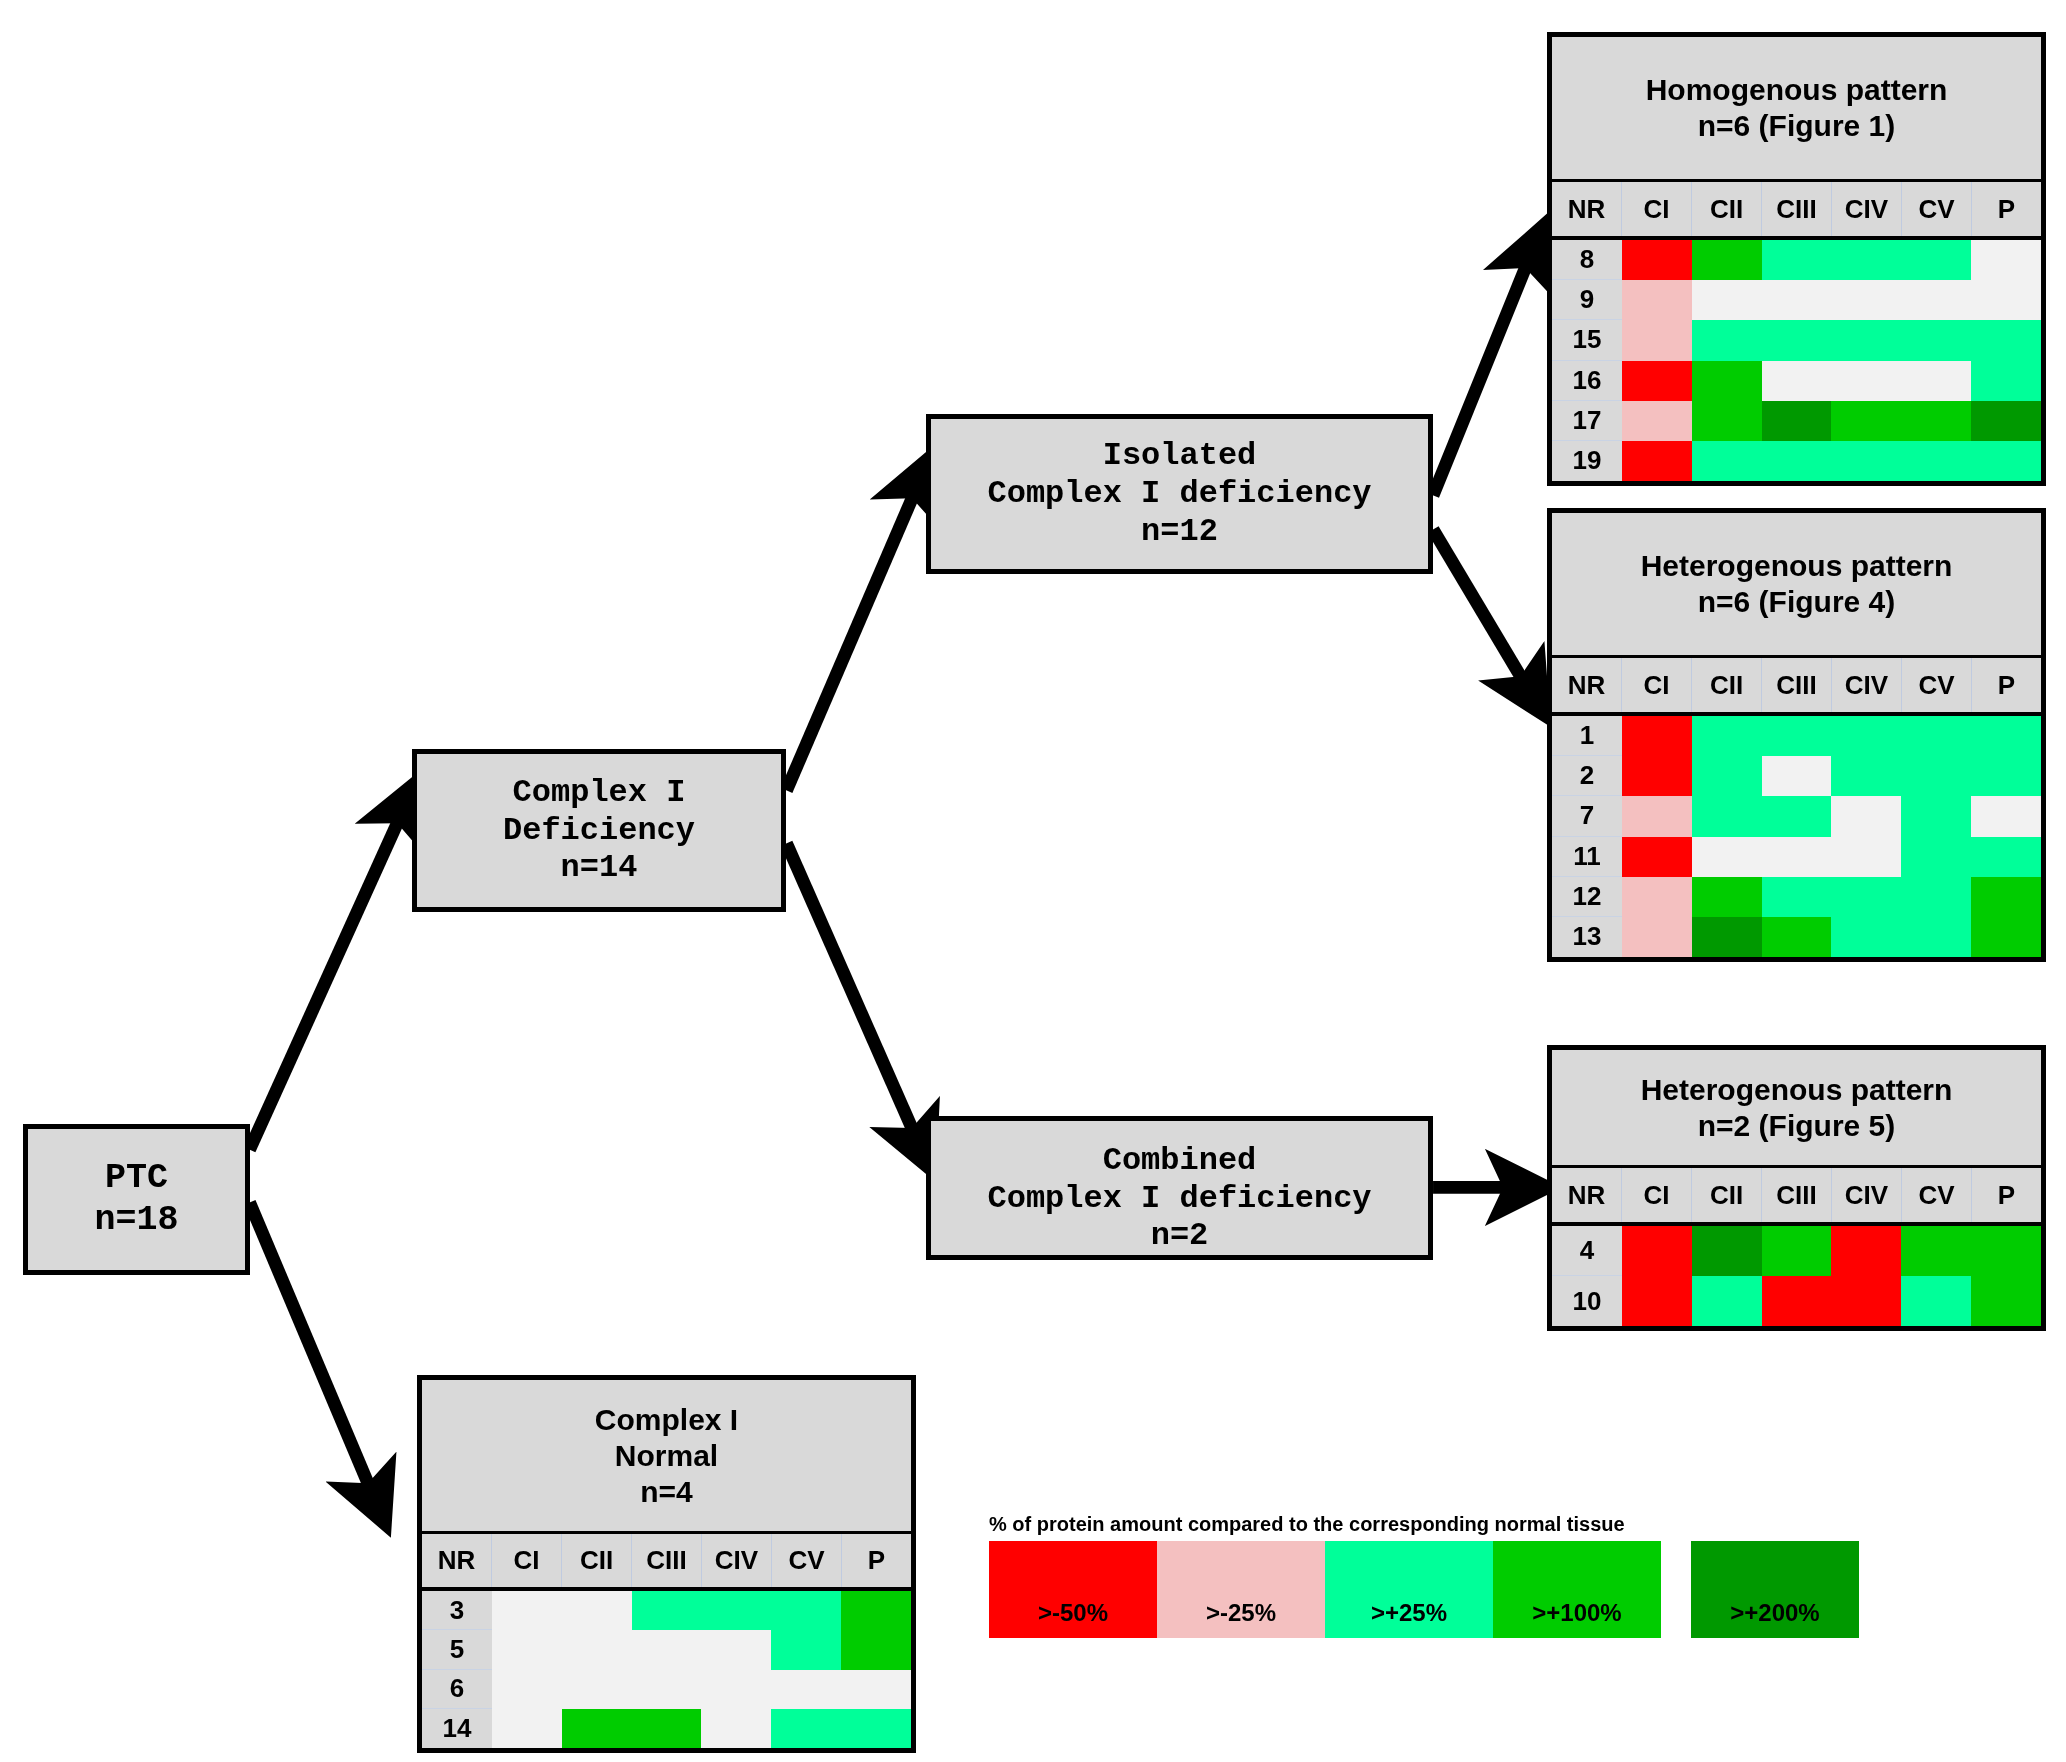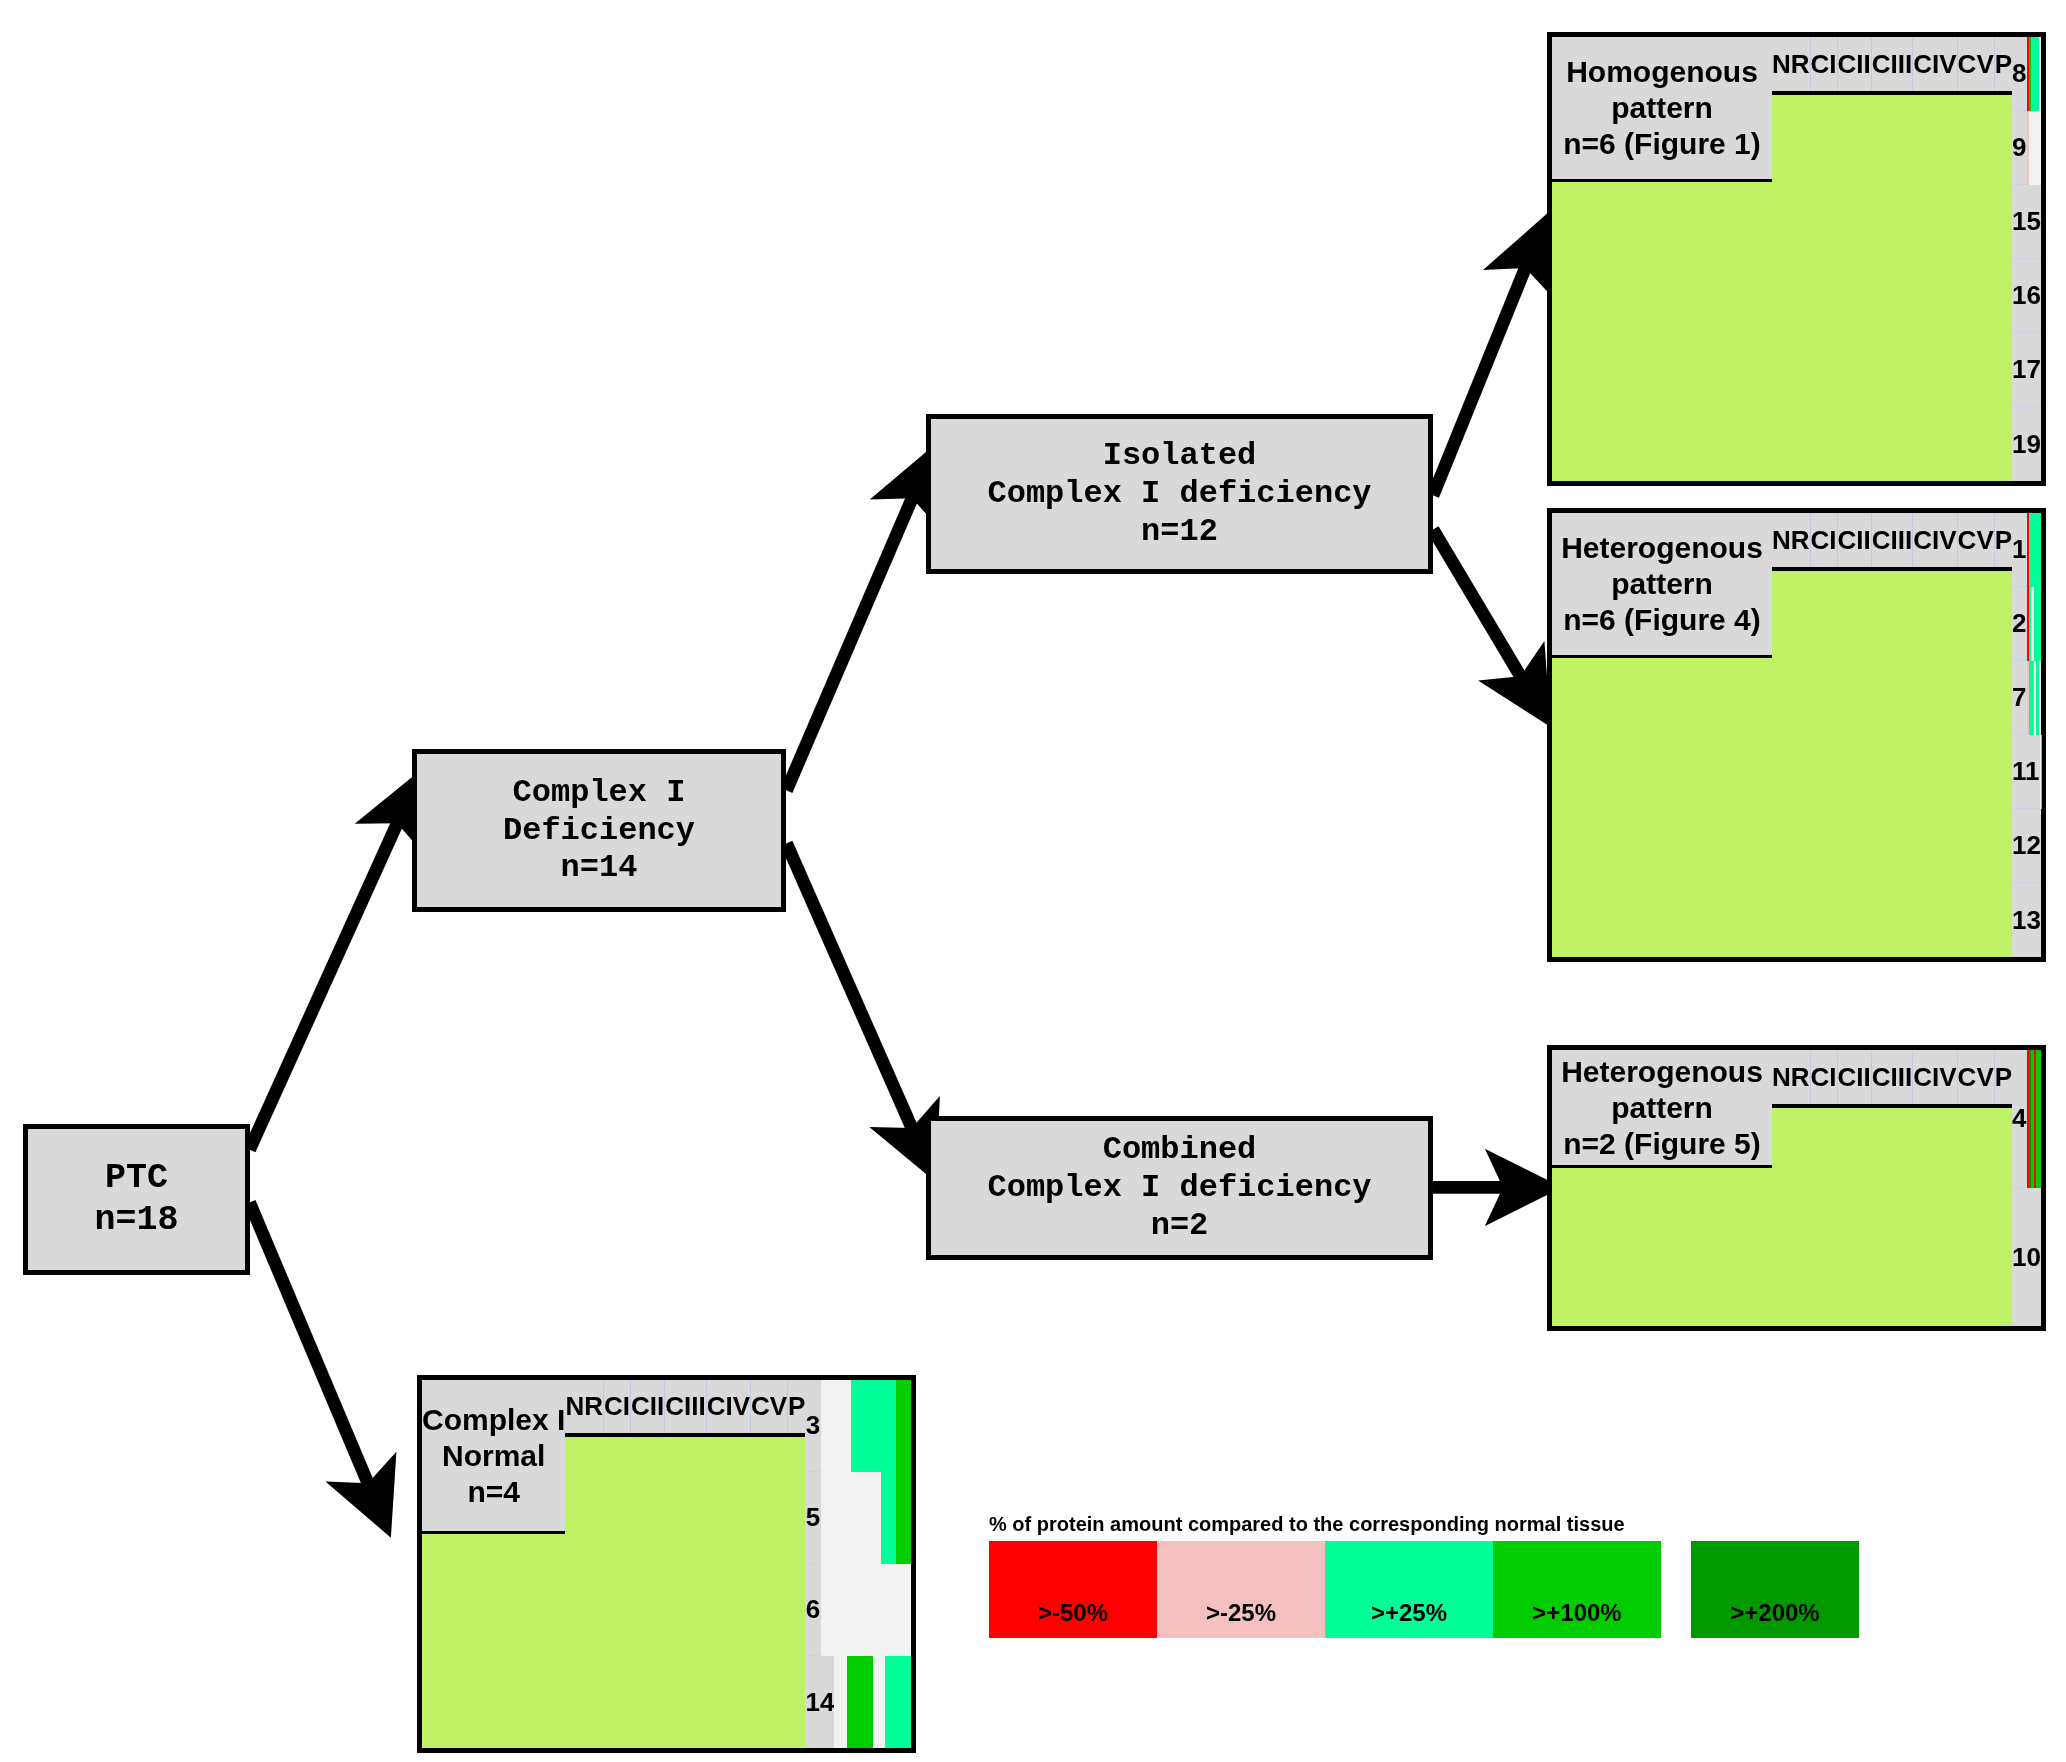--- a/index.html
+++ b/index.html
@@ -8,22 +8,22 @@
   #stage{position:absolute;left:0;top:0;width:2066px;height:1763px;}
 
   
   .node{position:absolute;background:#d9d9d9;border:5.3px solid #000;
         box-sizing:border-box;display:flex;align-items:center;
         justify-content:center;text-align:center;color:#000;
         font-weight:bold;line-height:1.18;}
   .node .txt{display:block;width:100%;white-space:pre-line;font-family:Liberation Mono, monospace;}
 
   
-  .htable{position:absolute;background:#bef264;border:5.3px solid #000;
-          box-sizing:border-box;display:flex;flex-direction:row;}
+  .htable{position:absolute;background:#7dd3fc;border:5.3px solid #000;
+          box-sizing:border-box;display:flex;flex-direction:column;}
   .ht-title{background:#d9d9d9;color:#000;font-weight:bold;text-align:center;
             display:flex;align-items:center;justify-content:center;
             line-height:1.2;white-space:pre-line;border-bottom:3.8px solid #000;}
   .ht-head{display:flex;background:#d9d9d9;border-bottom:4.5px solid #000;}
   .ht-head .hcell{flex:1 1 0;text-align:center;font-weight:bold;
                   color:#000;border-right:1.5px solid #c0cbe0;
                   display:flex;align-items:center;justify-content:center;}
   .ht-head .hcell:last-child{border-right:none;}
   .ht-body{flex:1 1 auto;display:flex;flex-direction:column;}
   .hrow{flex:1 1 0;display:flex;}
@@ -91,21 +91,21 @@
 Deficiency
 n=14</span>
   </div>
 
   <div class="node" id="node-isolated" style="left:926px;top:414px;width:507px;height:160px;font-size:32px;">
     <span class="txt">Isolated
 Complex I deficiency
 n=12</span>
   </div>
 
-  <div class="node" id="node-combined" style="left:926px;top:1116px;width:507px;height:144px;font-size:32px;">
+  <div class="node" id="node-combined" style="left:926px;top:1116px;width:507px;height:144px;font-size:32px;align-items:flex-end;">
     <span class="txt">Combined
 Complex I deficiency
 n=2</span>
   </div>
 
   <div class="htable" id="tbl-homogenous" style="left:1547px;top:32px;width:499px;height:454px;">
     <div class="ht-title" style="height:142px;font-size:30px;">Homogenous pattern
 n=6 (Figure 1)</div>
     <div class="ht-head" style="height:54px;font-size:26px;">
       <div class="hcell">NR</div>

